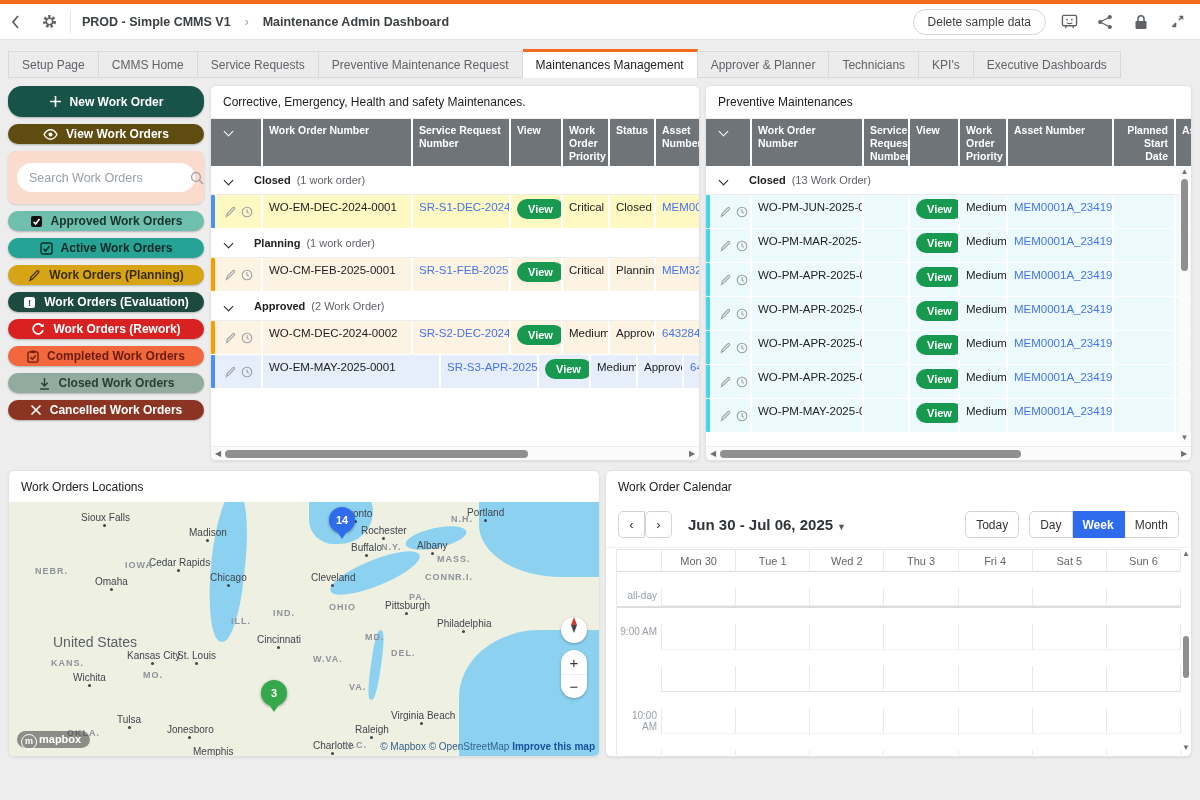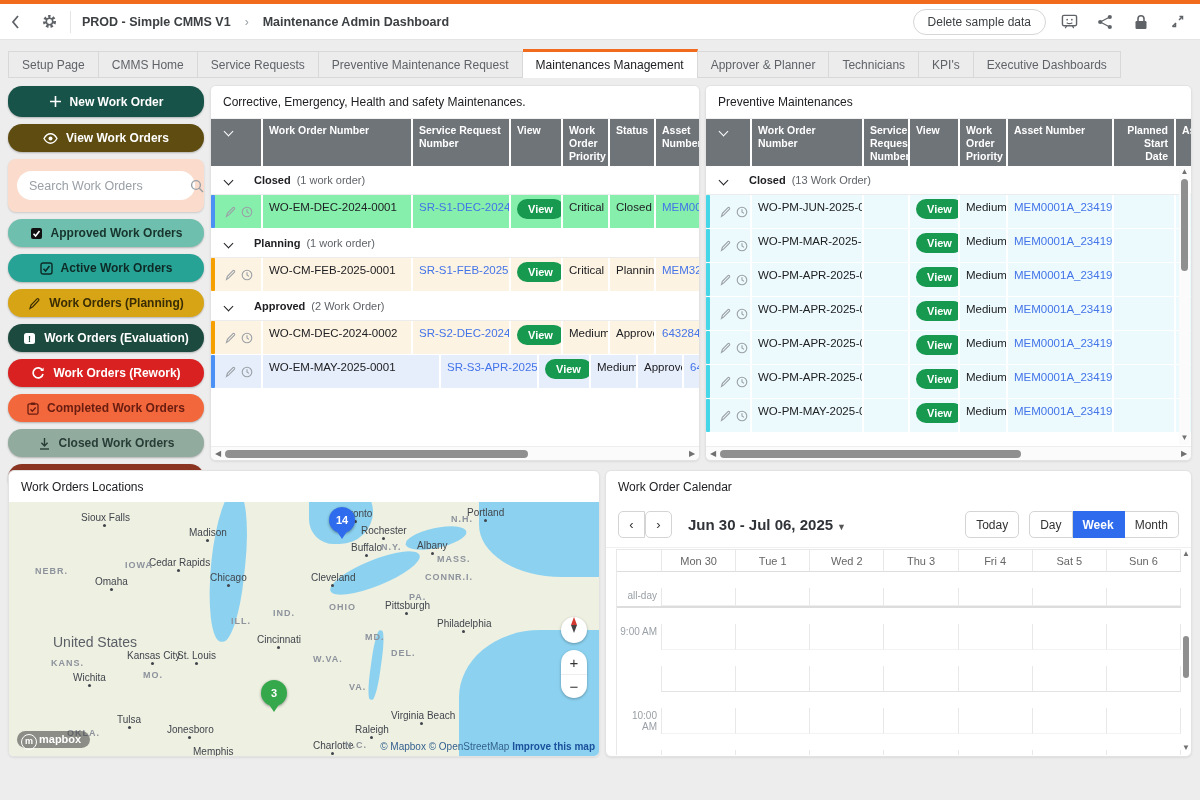--- a/index.html
+++ b/index.html
@@ -21,21 +21,21 @@
 
   
   .tabbar { position:absolute; left:8px; top:49px; height:29px; display:flex; align-items:flex-end; }
   .tab { height:27px; display:flex; align-items:center; padding:0 13px; font-size:12px;
     color:#5f6368; background:#ececec; border:1px solid #d8d8d8; border-left:none; white-space:nowrap; }
   .tab:first-child { border-left:1px solid #d8d8d8; }
   .tab.active { background:#fff; color:#202124; height:29px; border-top:3px solid #f26b1d; border-bottom:none; }
 
   
   .sidebar { position:absolute; left:8px; top:86px; width:196px; display:flex; flex-direction:column; gap:7px; }
-  .side-btn { height:28px; border-radius:14px; border:none; display:flex; align-items:center;
+  .side-btn { height:20px; border-radius:14px; border:none; display:flex; align-items:center;
     justify-content:center; gap:8px; font-size:12px; font-weight:bold; cursor:pointer;
     box-shadow:0 1px 2px rgba(0,0,0,.25); }
   .side-btn:first-child { height:31px; }
   .search-panel { background:#fbdccc; border-radius:8px; padding:12px 9px; box-shadow:0 1px 2px rgba(0,0,0,.15); }
   .search-box { background:#fff; border-radius:15px; height:29px; display:flex; align-items:center;
     padding:0 10px 0 12px; }
   .search-box input { border:none; outline:none; flex:1; font-size:12.5px; color:#3c4043;
     font-family:"Liberation Sans",sans-serif; background:transparent; }
   .search-box input::placeholder { color:#9aa0a6; }
 
@@ -328,21 +328,21 @@
           <div class="th" style="width: 52px;">View</div>
           <div class="th" style="width: 47px;">Work Order Priority</div>
           <div class="th" style="width: 46px;">Status</div>
           <div class="th" style="flex: 1 1 0%; min-width: 0px;">Asset Number</div>
         </div>
         <div class="group-row">
           <span class="chev"></span>
           <span class="glabel">Closed</span>
           <span class="gcount">(1 work order)</span>
         </div>
-        <div class="trow" style="background: #86efac;">
+        <div class="trow" style="background: #fef9c3;">
           <div class="td cell-first" style="width: 52px;">
             <span class="accent-bar" style="background: rgb(74, 144, 245);"></span>
             <span class="row-icons">
               <span>
                 <svg width="12" height="12" viewBox="0 0 12 12">
                   <path d="M1.5 10.5 2.4 7.4 8 1.6c.8-.8 2.2.6 1.5 1.5L3.8 8.9l-2.3 1.6z" fill="none" stroke="#9aa0a6" stroke-width="1.1"></path>
                 </svg>
               </span>
               <span>
                 <svg width="12" height="12" viewBox="0 0 12 12">

